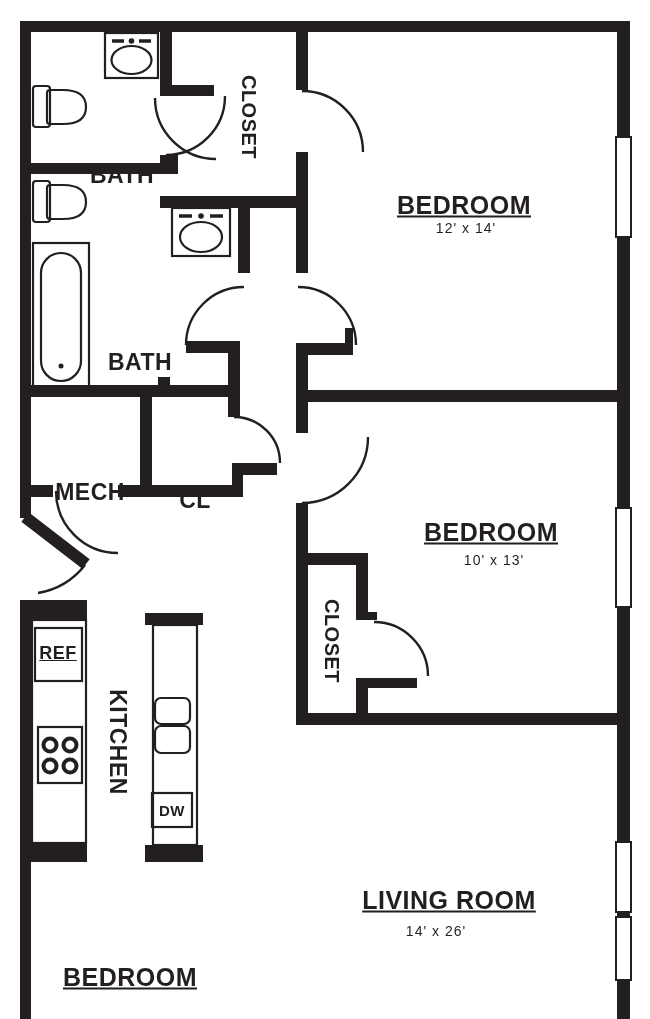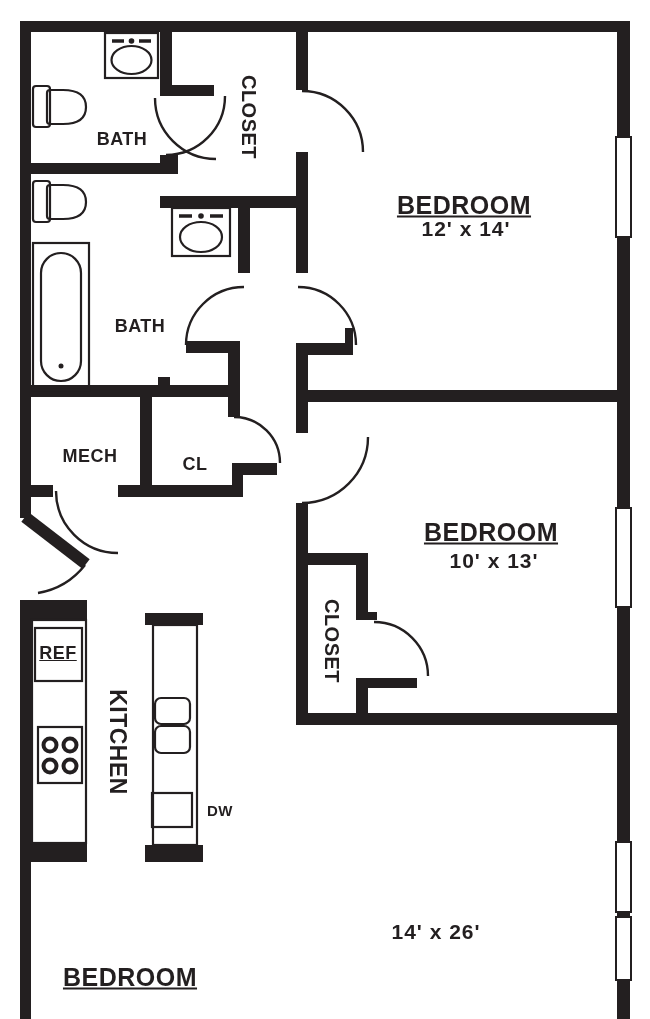--- a/index.html
+++ b/index.html
@@ -2,26 +2,26 @@
 <html><head>
 <meta charset="utf-8">
 <style>
   html,body{margin:0;padding:0;background:#ffffff;}
   #stage{position:relative;width:650px;height:1019px;background:#ffffff;overflow:hidden;
          font-family:"Liberation Sans", sans-serif;}
   #plan-svg{position:absolute;left:0;top:0;}
   .lbl{position:absolute;transform:translate(-50%,-50%);color:#231f20;white-space:nowrap;
        font-weight:bold;letter-spacing:0.5px;line-height:1;}
   .lbl.rm{font-size:25px;text-decoration:underline;}
-  .lbl.dim{font-size:21px;font-weight:700;letter-spacing:1px;}
-  .lbl.sm{font-size:18px;}
+  .lbl.dim{font-size:14px;font-weight:400;letter-spacing:1px;}
+  .lbl.sm{font-size:23px;margin-top:36px;}
   .lbl.cl{font-size:20px;}
   .lbl.kit{font-size:23px;}
   .lbl.ref{font-size:18px;text-decoration:underline;}
-  .lbl.dw{font-size:15px;margin-left:48px;}
+  .lbl.dw{font-size:15px;}
   .lbl.vert{transform:translate(-50%,-50%) rotate(90deg);}
 </style>
 </head>
 <body>
 
 <div id="stage">
 
   <svg id="plan-svg" width="650" height="1019" viewBox="0 0 650 1019">
 
     <g fill="#231f20">
@@ -174,17 +174,18 @@
   <div class="lbl dim" style="left:494px;top:560px">10' x 13'</div>
 
   <div class="lbl cl vert" style="left:332px;top:641px">CLOSET</div>
 
   <div class="lbl kit vert" style="left:117px;top:742px">KITCHEN</div>
 
   <div class="lbl ref" style="left:58px;top:653px">REF</div>
 
   <div class="lbl dw" style="left:172px;top:810px">DW</div>
 
+  <div class="lbl rm" style="left:449px;top:900px">LIVING ROOM</div>
   <div class="lbl dim" style="left:436px;top:931px">14' x 26'</div>
 
   <div class="lbl rm" style="left:130px;top:977px">BEDROOM</div>
 
 </div>
 
 </body></html>

